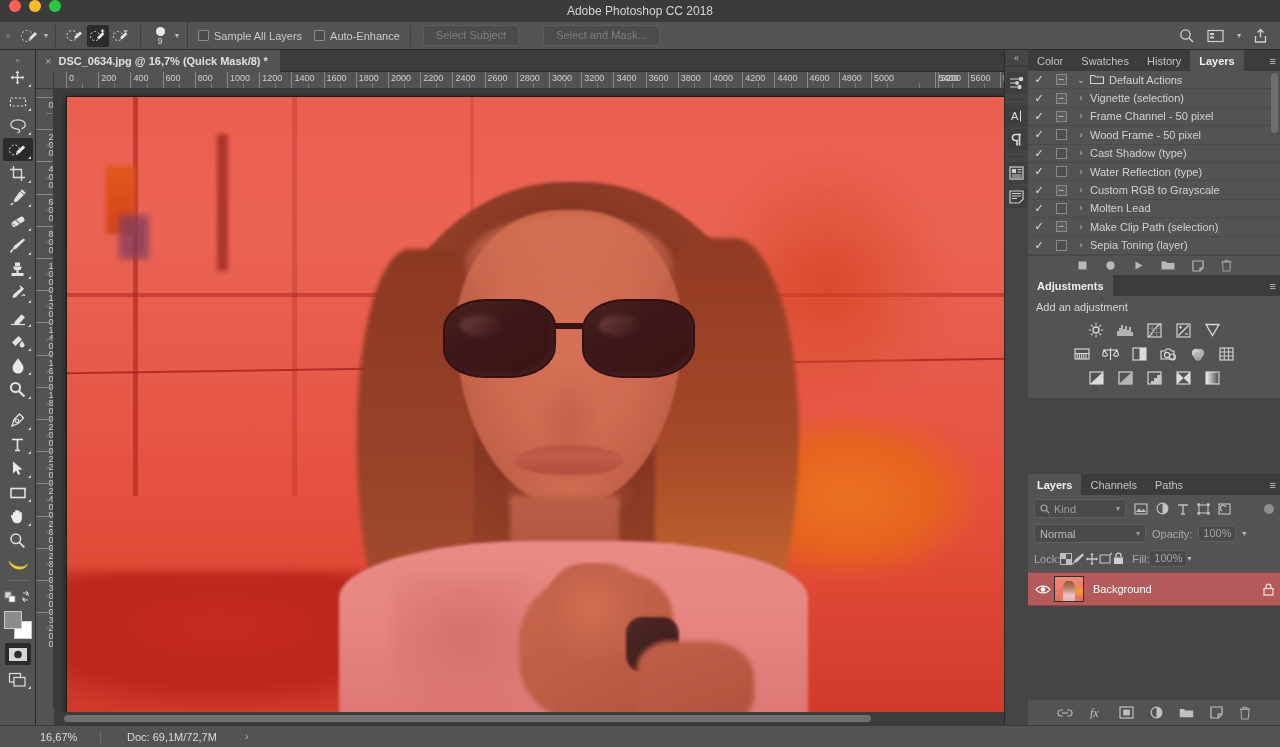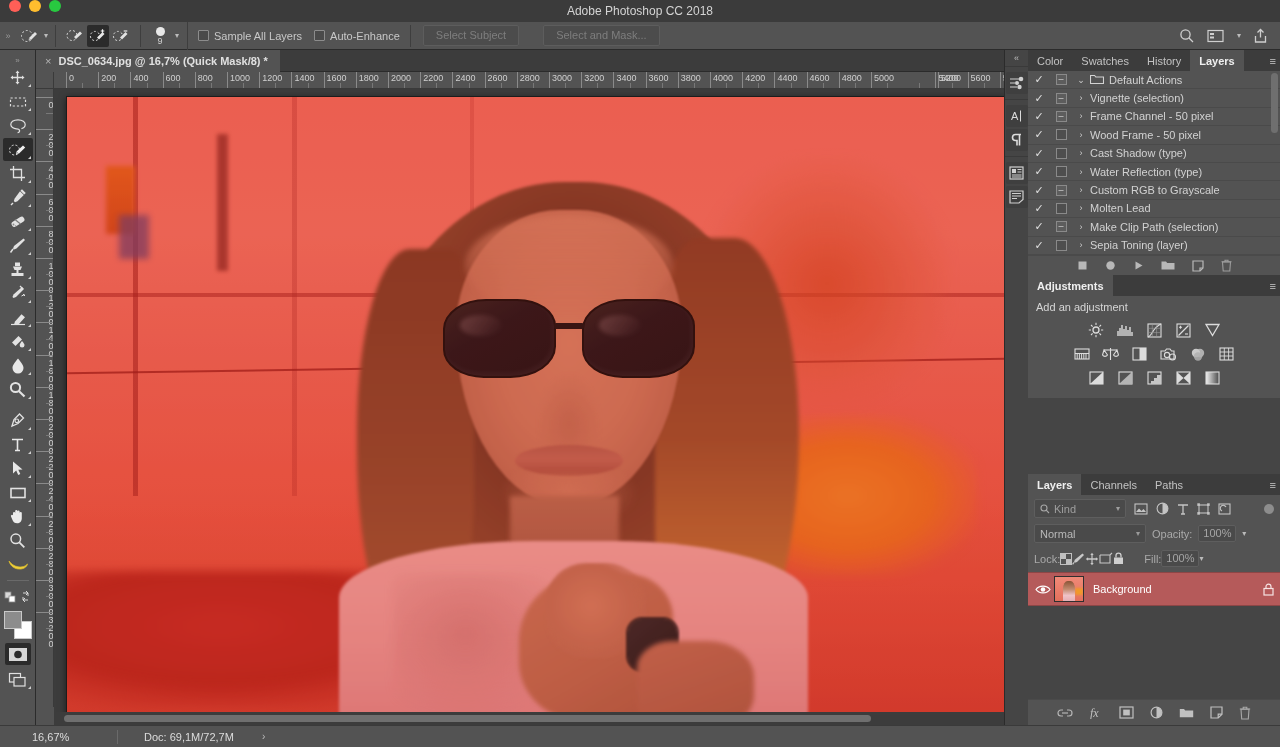--- a/index.html
+++ b/index.html
@@ -396,21 +396,21 @@
     background: #6f6f6f; border-radius: 4px;
   }
 
   
   .statusbar {
     position: absolute; left: 0; bottom: 0; width: 1280px; height: 22px;
     background: #535353; border-top: 1px solid #3a3a3a;
     display: flex; align-items: center;
   }
   .sb-zoom {
-    width: 118px; padding-left: 32px; font-size: 11px; color: #dcdcdc;
+    width: 101px; padding-left: 40px; font-size: 11px; color: #dcdcdc;
     border-right: 1px solid #6a6a6a; height: 14px; line-height: 14px;
   }
   .sb-doc { padding-left: 26px; font-size: 11px; color: #dcdcdc; }
   .sb-chev { margin-left: 28px; font-size: 10px; color: #bdbdbd; }
 
   
   .dock-rail {
     position: absolute; top: 50px; right: 252px; width: 24px; bottom: 22px;
     background: #454545; border-left: 1px solid #2b2b2b;
   }
@@ -1399,21 +1399,21 @@
           <svg width="14" height="13" viewBox="0 0 14 13">
             <path d="M1 3 H11 L13 1 M1 3 V11 H11 V3" fill="none" stroke="#c8c8c8" stroke-width="1.1"></path>
           </svg>
         </span>
         <span>
           <svg width="11" height="13" viewBox="0 0 11 13">
             <rect x="1" y="5.5" width="9" height="6.5" fill="#cfcfcf"></rect>
             <path d="M3 5.5 V3.6 a2.5 2.5 0 0 1 5 0 V5.5" fill="none" stroke="#cfcfcf" stroke-width="1.3"></path>
           </svg>
         </span>
-        <span class="lock-label" style="margin-left:20px;">Fill:</span>
+        <span class="lock-label" style="margin-left:8px;">Fill:</span>
         <span class="num-field">100%</span>
         <span class="bs-chev chev">▾</span>
       </div>
 
       <div class="layer-row">
         <span class="layer-eye">
           <svg width="16" height="11" viewBox="0 0 16 11">
             <path d="M1 5.5 C4 1 12 1 15 5.5 C12 10 4 10 1 5.5 Z" fill="none" stroke="#ffffff" stroke-width="1.2"></path>
             <circle cx="8" cy="5.5" r="2.3" fill="#ffffff"></circle>
           </svg>

